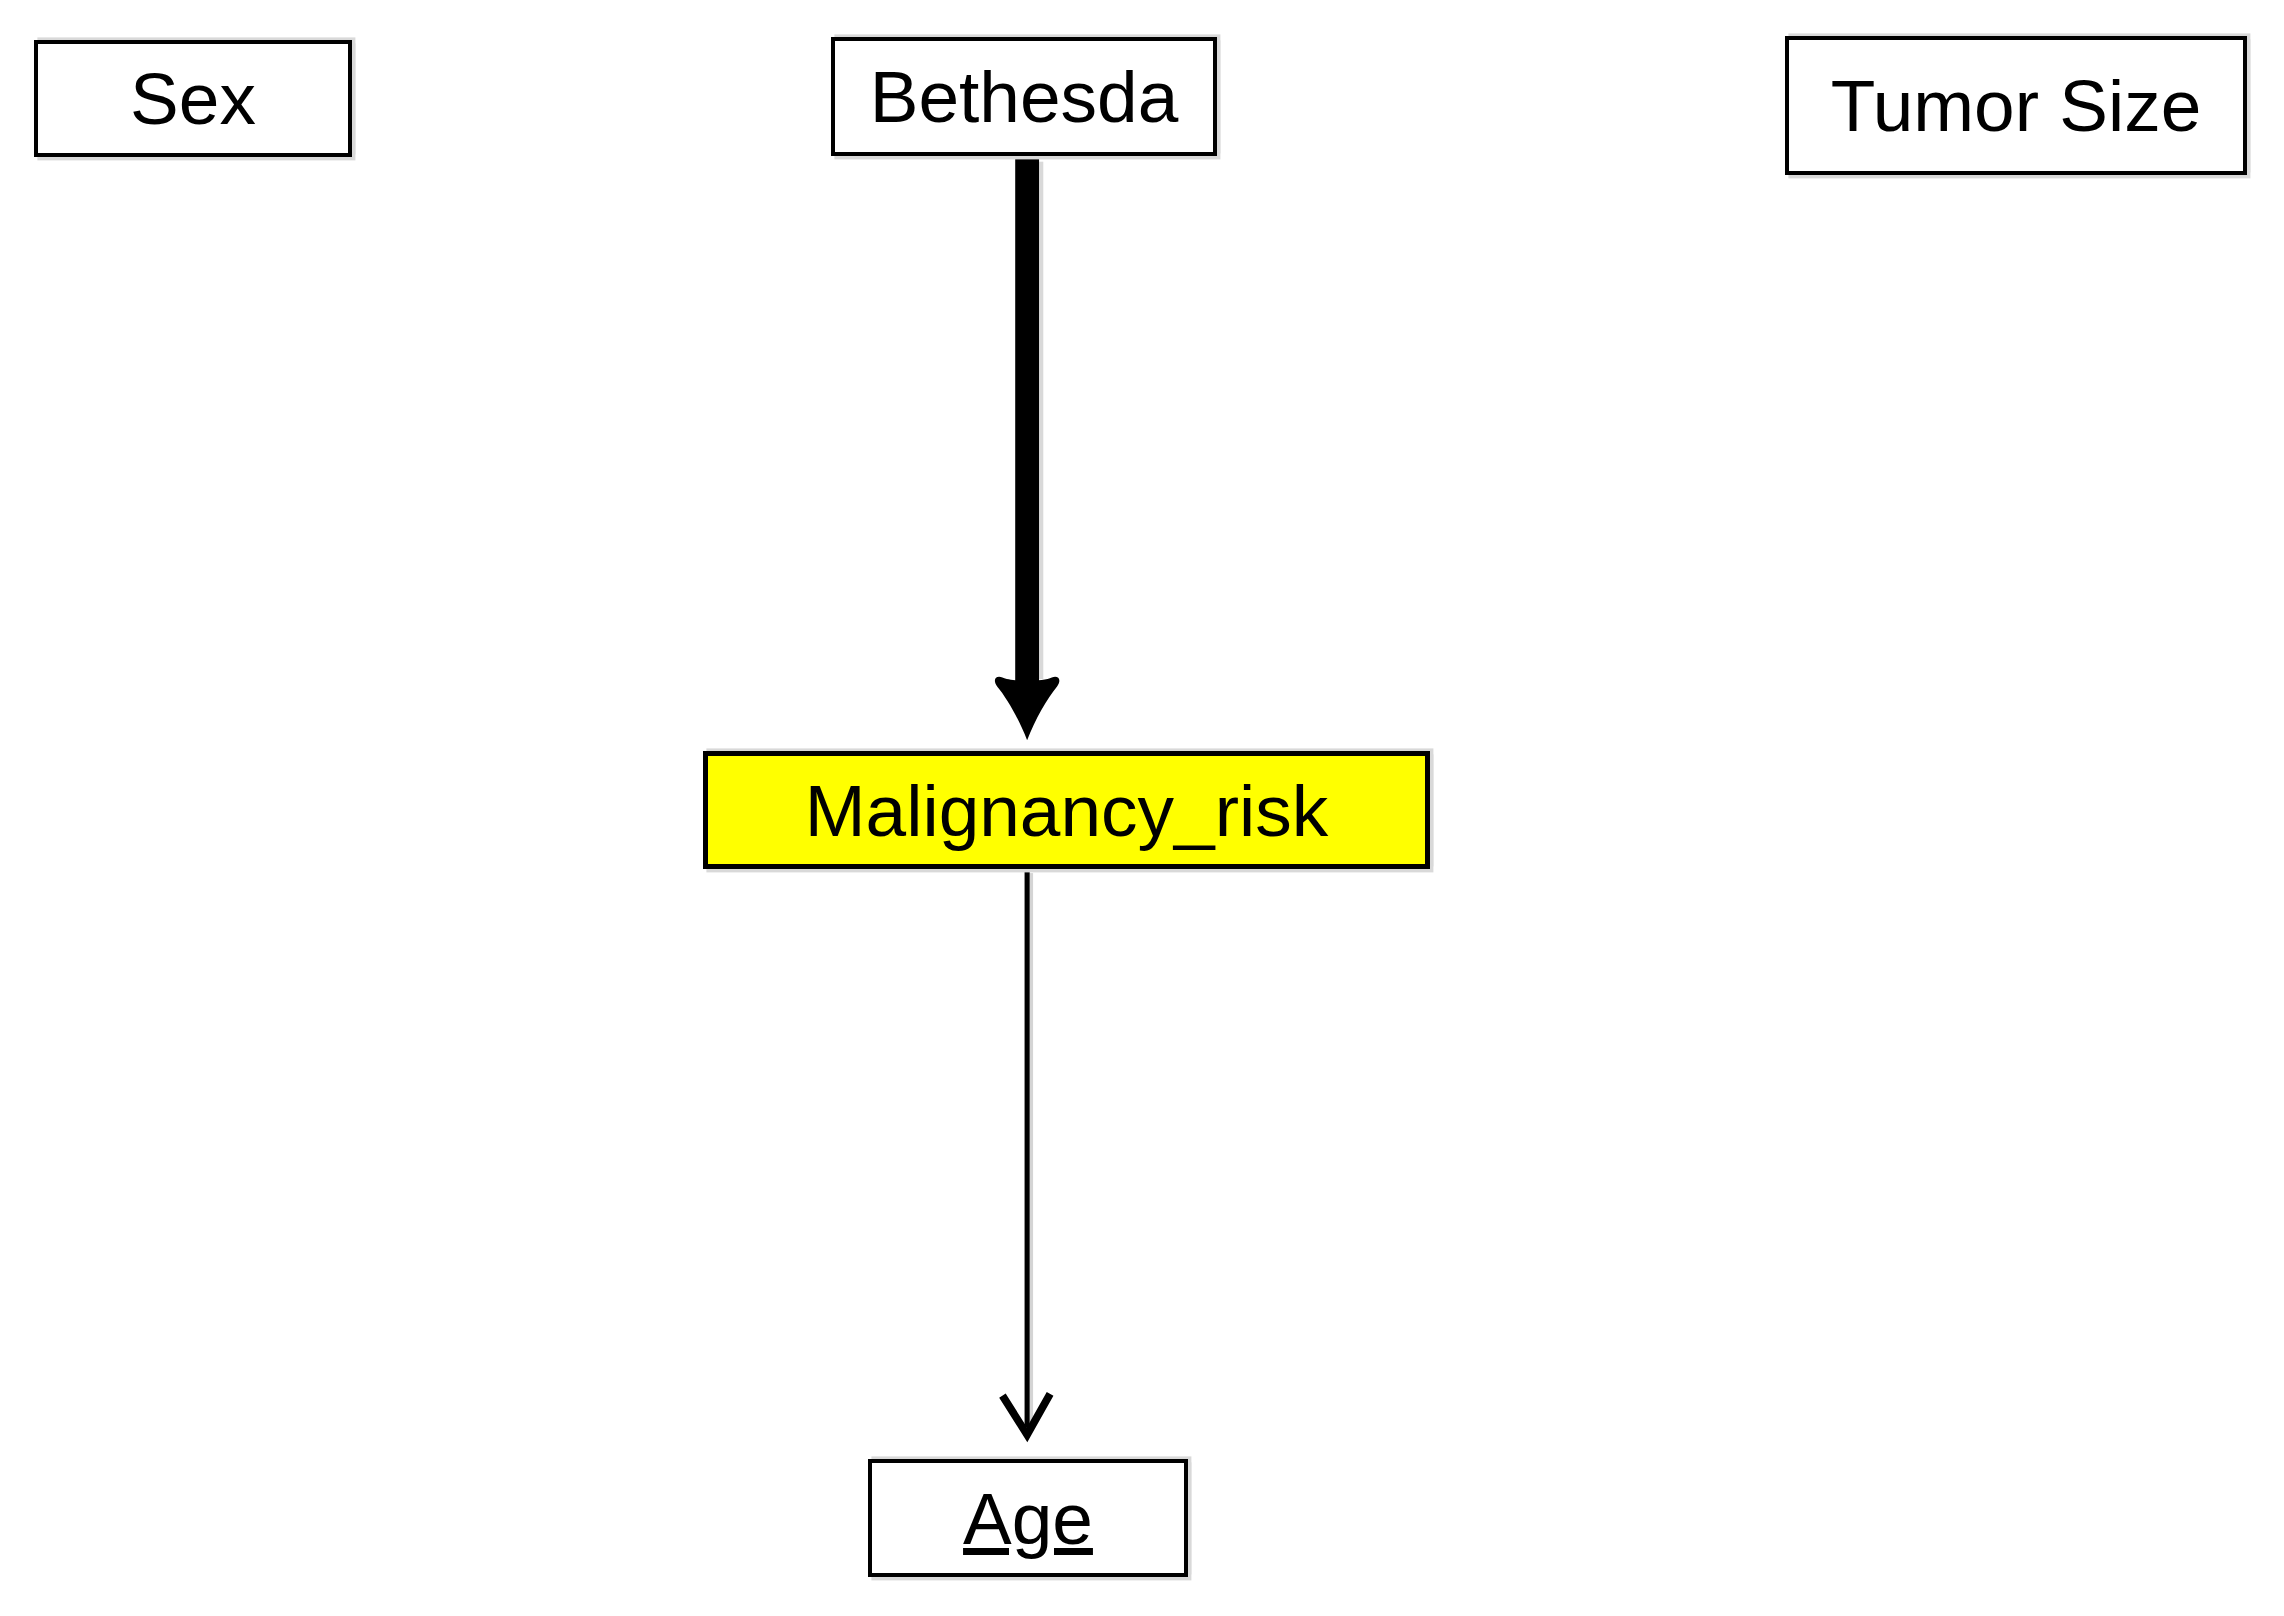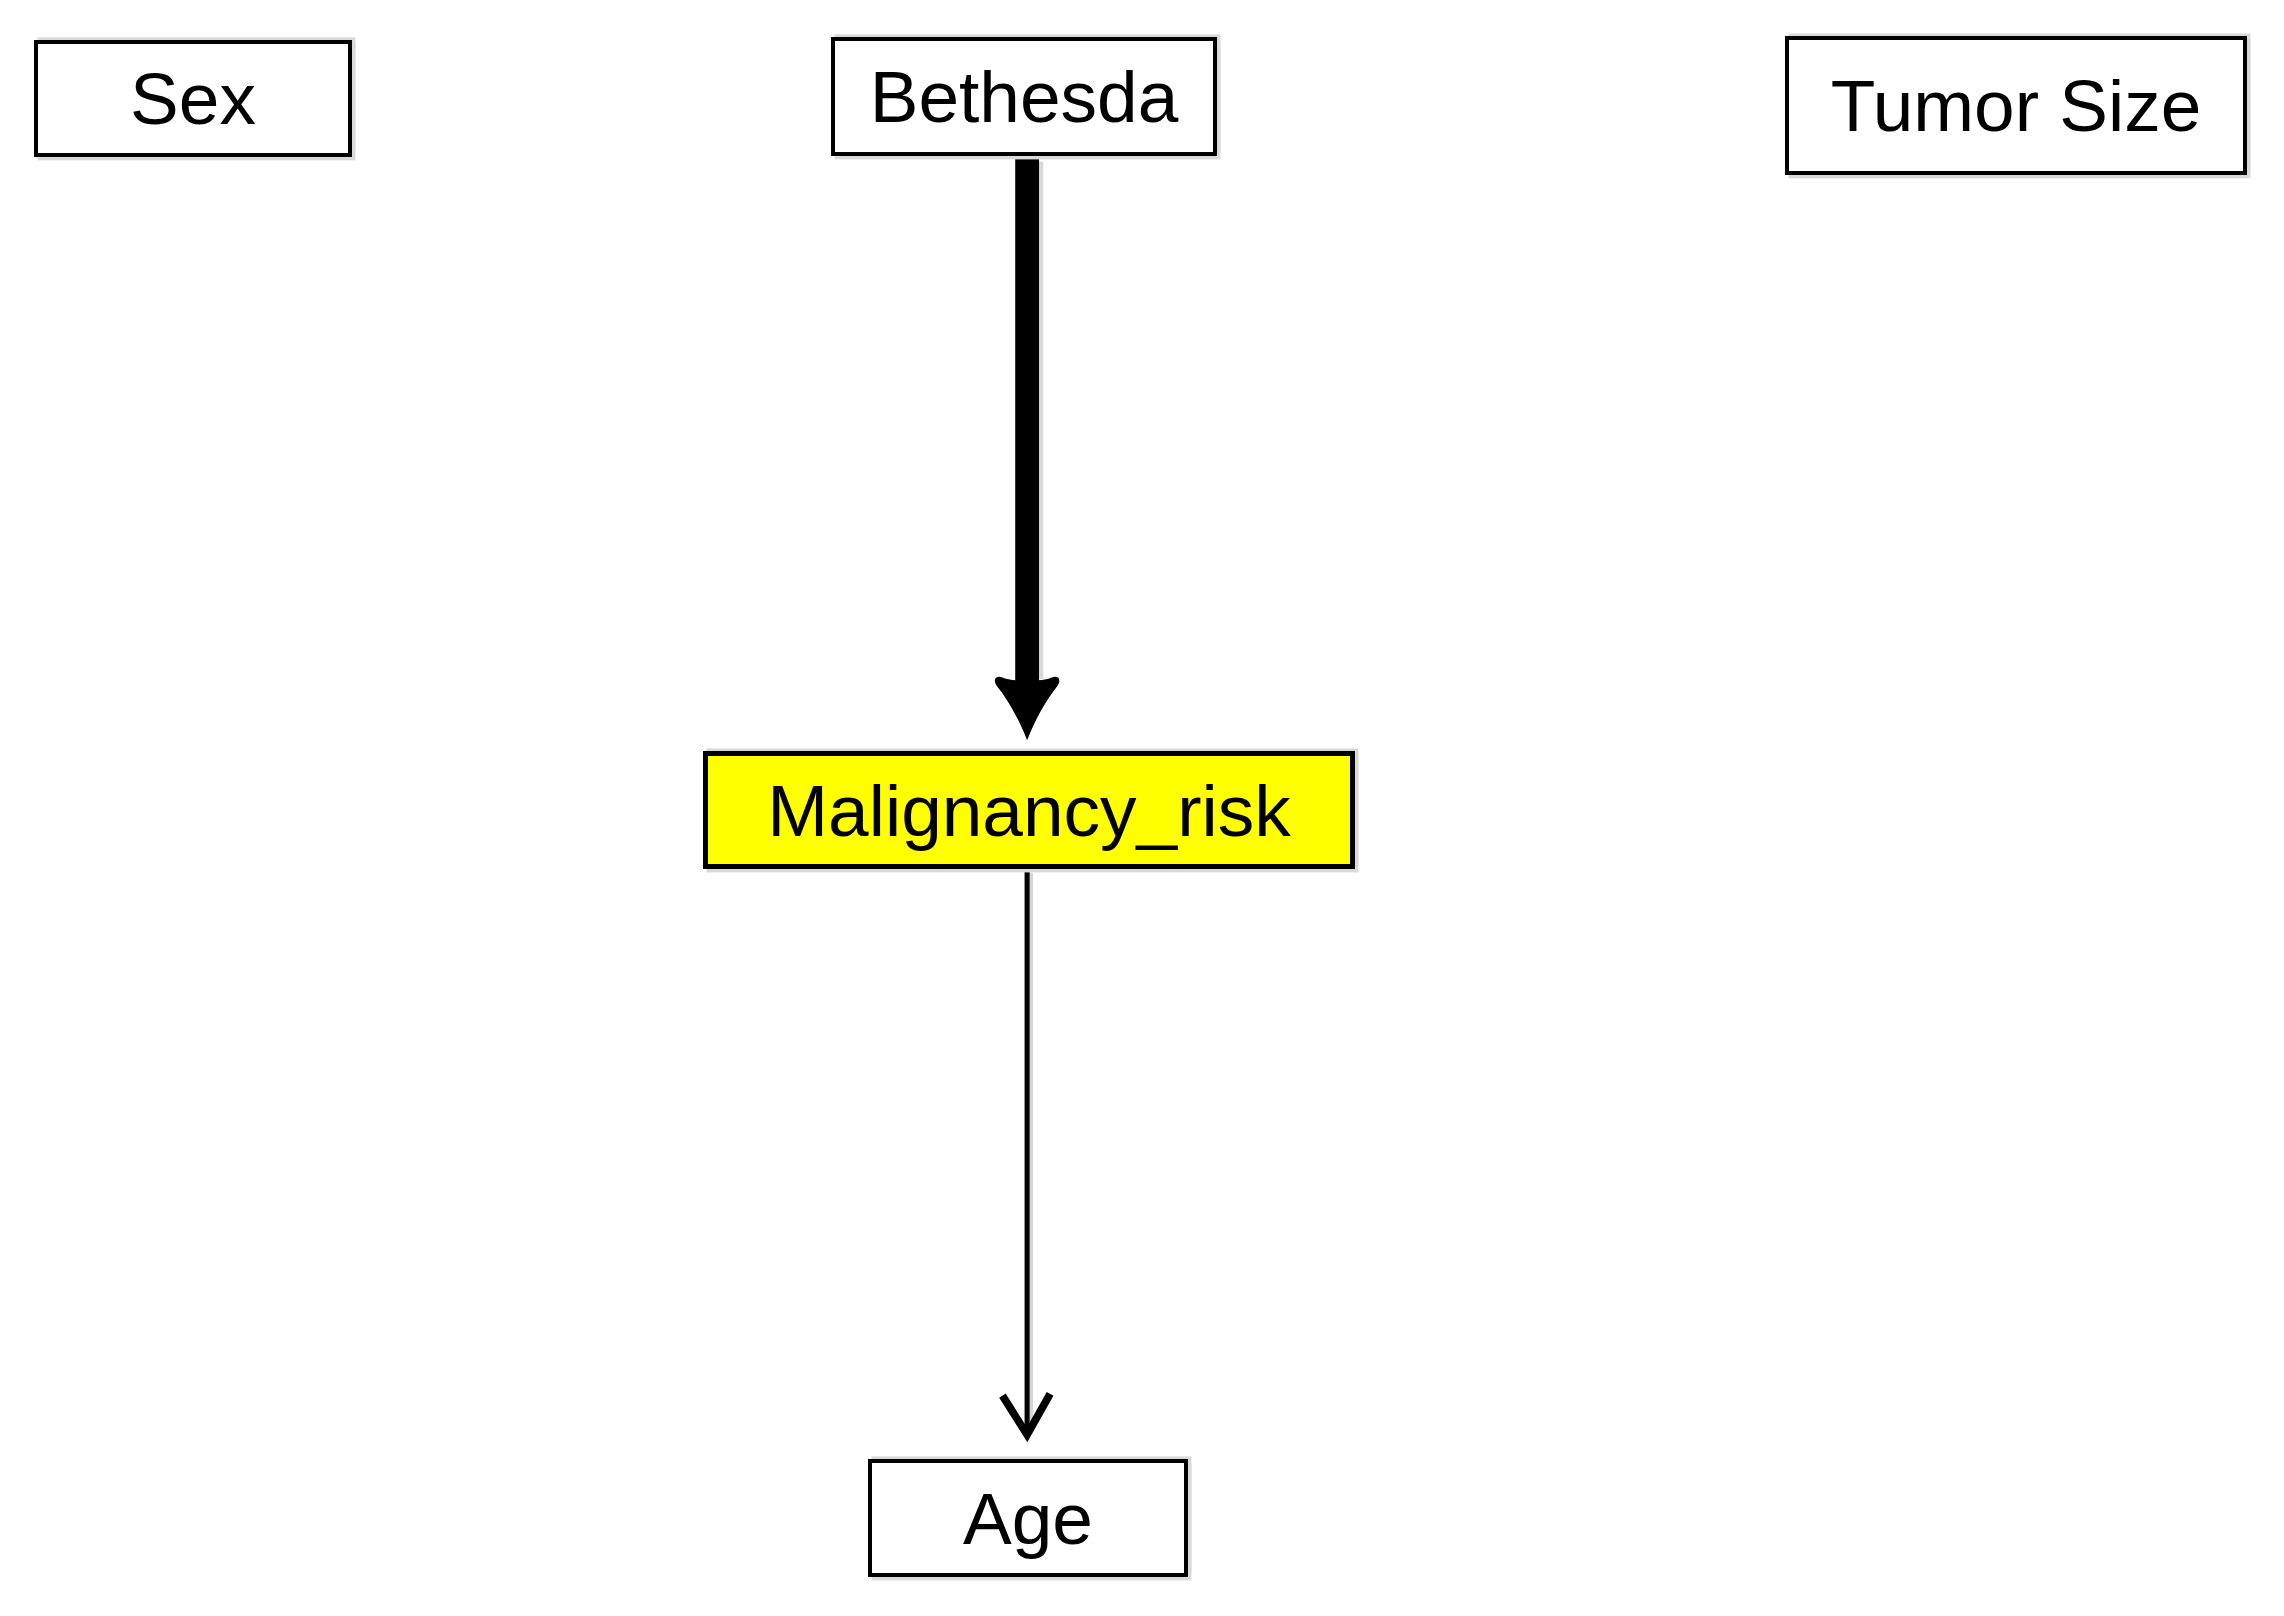--- a/index.html
+++ b/index.html
@@ -33,23 +33,23 @@
     align-items: center;
     justify-content: center;
     font-size: 73px;
     line-height: 1;
     white-space: nowrap;
     box-shadow: 3.4px -2.6px 0 #d9d9d9, 3.4px 3.4px 0 #d9d9d9;
   }
   .node-sex            { left: 34px;   top: 40px;   width: 318px; height: 117px; }
   .node-bethesda       { left: 831px;  top: 37px;   width: 386px; height: 119px; }
   .node-tumor-size     { left: 1785px; top: 36px;   width: 462px; height: 139px; }
-  .node-malignancy     { left: 703px;  top: 751px;  width: 652px; height: 118px;
+  .node-malignancy     { left: 703px;  top: 751px;  width: 727px; height: 118px;
                          border-width: 5.1px; }
-  .node-age            { left: 868px; top: 1459px; width: 320px; height: 118px; }
+  .node-age            { left: 868px; top: 1459px; width: 320px; height: 118px; text-decoration: underline; }
 </style>
 </head>
 <body>
 
 <div class="canvas">
 
   <svg class="edges-layer" viewBox="0 0 2684 1899" xmlns="http://www.w3.org/2000/svg">
 
     <g>
       <rect x="1221" y="190" width="5" height="608" fill="#d9d9d9"></rect>

